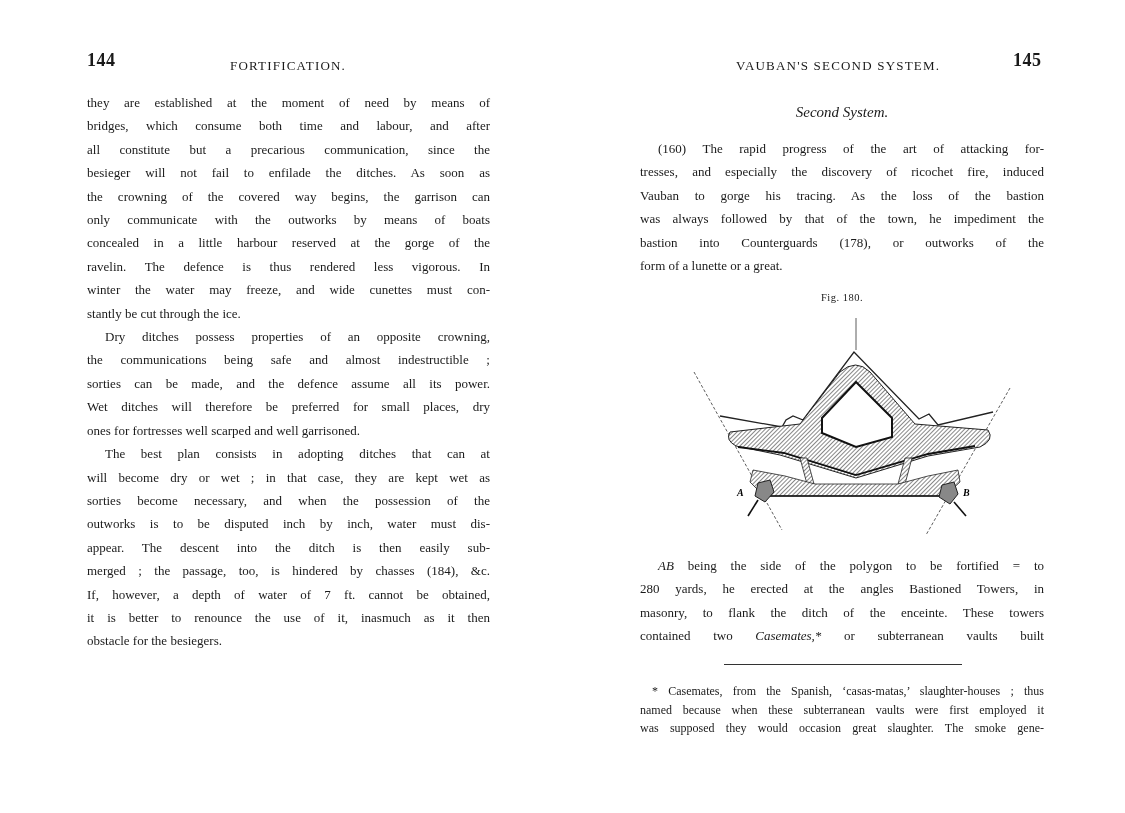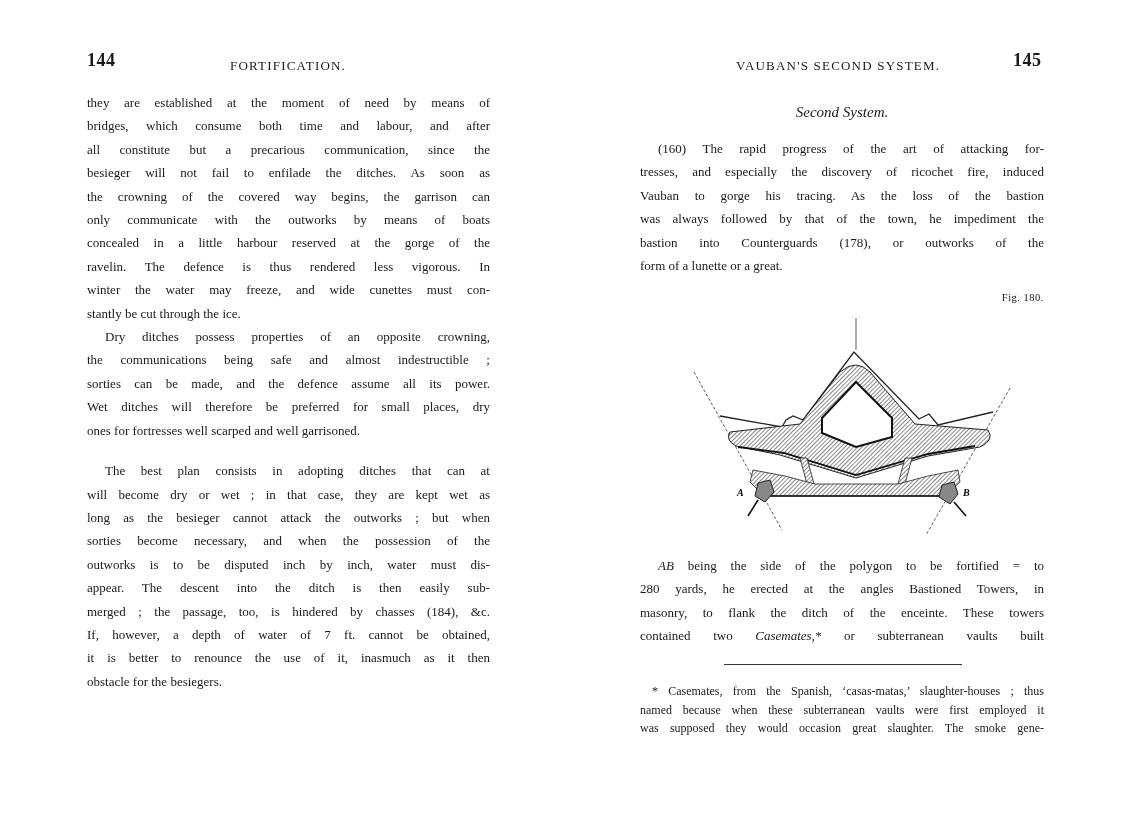--- a/index.html
+++ b/index.html
@@ -7,21 +7,21 @@
          font-family:"Liberation Serif","DejaVu Serif",serif; color:#1a1a1a; }
   .page { position:absolute; top:0; height:813px; }
   .page-left { left:0; width:560px; }
   .page-right { left:560px; width:565px; }
   .folio { position:absolute; top:50px; font-size:18px; font-weight:bold; letter-spacing:0.5px; }
   .running { position:absolute; top:58px; font-size:13px; letter-spacing:1.2px; font-variant:small-caps; text-transform:uppercase; }
   .body-text { position:absolute; font-size:13px; line-height:23.4px; text-align:justify; }
   .line { display:block; text-align:justify; text-align-last:justify; white-space:nowrap; }
   .line.last { text-align-last:left; }
   .section-title { position:absolute; top:104px; left:0; width:100%; text-align:center; font-style:italic; font-size:15px; }
-  .fig-label { position:absolute; top:292px; left:0; width:100%; text-align:right; font-size:10.5px; letter-spacing:0.5px; }
+  .fig-label { position:absolute; top:292px; left:0; width:100%; text-align:center; font-size:10.5px; letter-spacing:0.5px; }
   .figure { position:absolute; left:120px; top:310px; width:350px; height:240px; }
   .rule { position:absolute; top:664px; left:164px; width:238px; height:1px; background:#333; }
   .footnote { position:absolute; top:682px; left:80px; width:404px; font-size:12px; line-height:18.5px; }
   .footnote .line { text-align-last:justify; }
   .footnote .line.last { text-align-last:justify; }
   em { font-style:italic; }
 </style>
 </head>
 <body>
 
@@ -38,23 +38,22 @@
     <span class="line">only communicate with the outworks by means of boats</span>
     <span class="line">concealed in a little harbour reserved at the gorge of the</span>
     <span class="line">ravelin. The defence is thus rendered less vigorous. In</span>
     <span class="line">winter the water may freeze, and wide cunettes must con-</span>
     <span class="line last">stantly be cut through the ice.</span>
     <span class="line" style="padding-left:18px;">Dry ditches possess properties of an opposite crowning,</span>
     <span class="line">the communications being safe and almost indestructible ;</span>
     <span class="line">sorties can be made, and the defence assume all its power.</span>
     <span class="line">Wet ditches will therefore be preferred for small places, dry</span>
     <span class="line last">ones for fortresses well scarped and well garrisoned.</span>
-    <span class="line" style="padding-left:18px;margin-top:17px;">The best plan consists in adopting ditches that can at</span>
+    <span class="line" style="padding-left:18px;">The best plan consists in adopting ditches that can at</span>
     <span class="line">will become dry or wet ; in that case, they are kept wet as</span>
-    <span class="line">long as the besieger cannot attack the outworks ; but when</span>
     <span class="line">sorties become necessary, and when the possession of the</span>
     <span class="line">outworks is to be disputed inch by inch, water must dis-</span>
     <span class="line">appear. The descent into the ditch is then easily sub-</span>
     <span class="line">merged ; the passage, too, is hindered by chasses (184), &amp;c.</span>
     <span class="line">If, however, a depth of water of 7 ft. cannot be obtained,</span>
     <span class="line">it is better to renounce the use of it, inasmuch as it then</span>
     <span class="line last">obstacle for the besiegers.</span>
   </div>
 </div>
 

